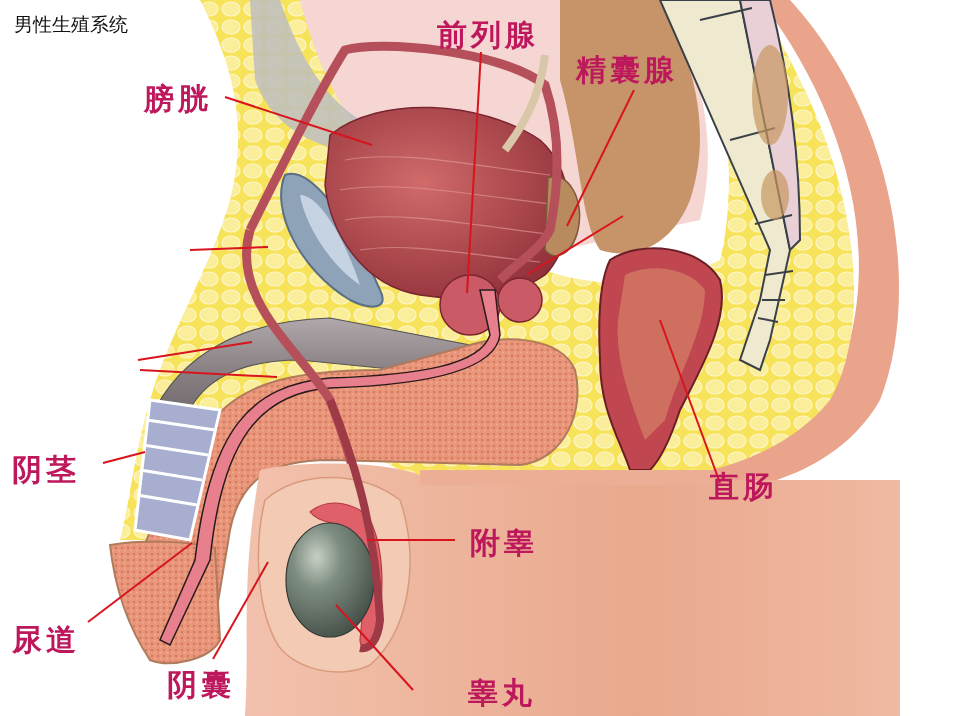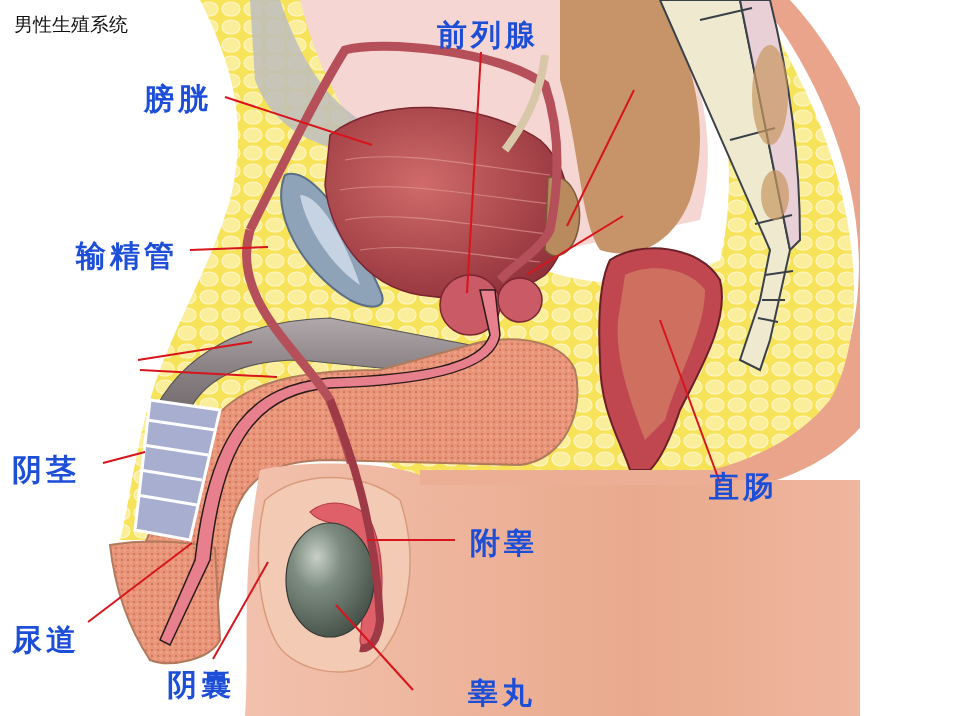--- a/index.html
+++ b/index.html
@@ -1,19 +1,19 @@
 <!DOCTYPE html>
 <html><head>
 <meta charset="utf-8">
 <style>
   html, body { margin: 0; padding: 0; background: #ffffff; }
-  #stage { position: relative; width: 860px; height: 716px; overflow: hidden; background: #ffffff; font-family: "DejaVu Sans", "Liberation Sans", sans-serif; }
+  #stage { position: relative; width: 960px; height: 716px; overflow: hidden; background: #ffffff; font-family: "DejaVu Sans", "Liberation Sans", sans-serif; }
   #art { position: absolute; left: 0; top: 0; width: 960px; height: 716px; }
   .title { position: absolute; left: 14px; top: 12px; font-size: 19px; color: #111; letter-spacing: 0px; }
-  .label { position: absolute; font-size: 30px; font-weight: bold; color: #1d4ed8; letter-spacing: 4px; white-space: nowrap; line-height: 1; }
+  .label { position: absolute; font-size: 30px; font-weight: bold; color: #be185d; letter-spacing: 4px; white-space: nowrap; line-height: 1; }
 </style>
 </head>
 <body>
 
 <div id="stage">
 
   <svg id="art" viewBox="0 0 960 716" xmlns="http://www.w3.org/2000/svg">
     <defs>
       <radialGradient id="gTestis" cx="0.35" cy="0.3" r="0.8">
         <stop offset="0" stop-color="#c8d0c6"></stop>
@@ -132,20 +132,20 @@
         <line x1="455" y1="540" x2="367" y2="540" stroke="#d8141c" stroke-width="2"></line>
         <line x1="413" y1="690" x2="336" y2="605" stroke="#d8141c" stroke-width="2"></line>
         <line x1="720" y1="483" x2="660" y2="320" stroke="#d8141c" stroke-width="2"></line>
       </g>
   </svg>
 
   <div class="title">男性生殖系统</div>
 
   <div class="label" id="lbl-0" style="left: 144px; top: 84px;">膀胱</div>
   <div class="label" id="lbl-1" style="left: 437px; top: 20px;">前列腺</div>
-  <div class="label" id="lbl-4" style="left: 76px; top: 241px;">输精管</div>
+  <div class="label" id="lbl-2" style="left: 576px; top: 55px;">精囊腺</div>
   <div class="label" id="lbl-6" style="left: 12px; top: 455px;">阴茎</div>
   <div class="label" id="lbl-7" style="left: 12px; top: 625px;">尿道</div>
   <div class="label" id="lbl-8" style="left: 167px; top: 670px;">阴囊</div>
   <div class="label" id="lbl-9" style="left: 470px; top: 528px;">附睾</div>
   <div class="label" id="lbl-10" style="left: 423px; top: 678px; margin-left: 45px;">睾丸</div>
   <div class="label" id="lbl-11" style="left: 709px; top: 472px;">直肠</div>
 </div>
 
 </body></html>

